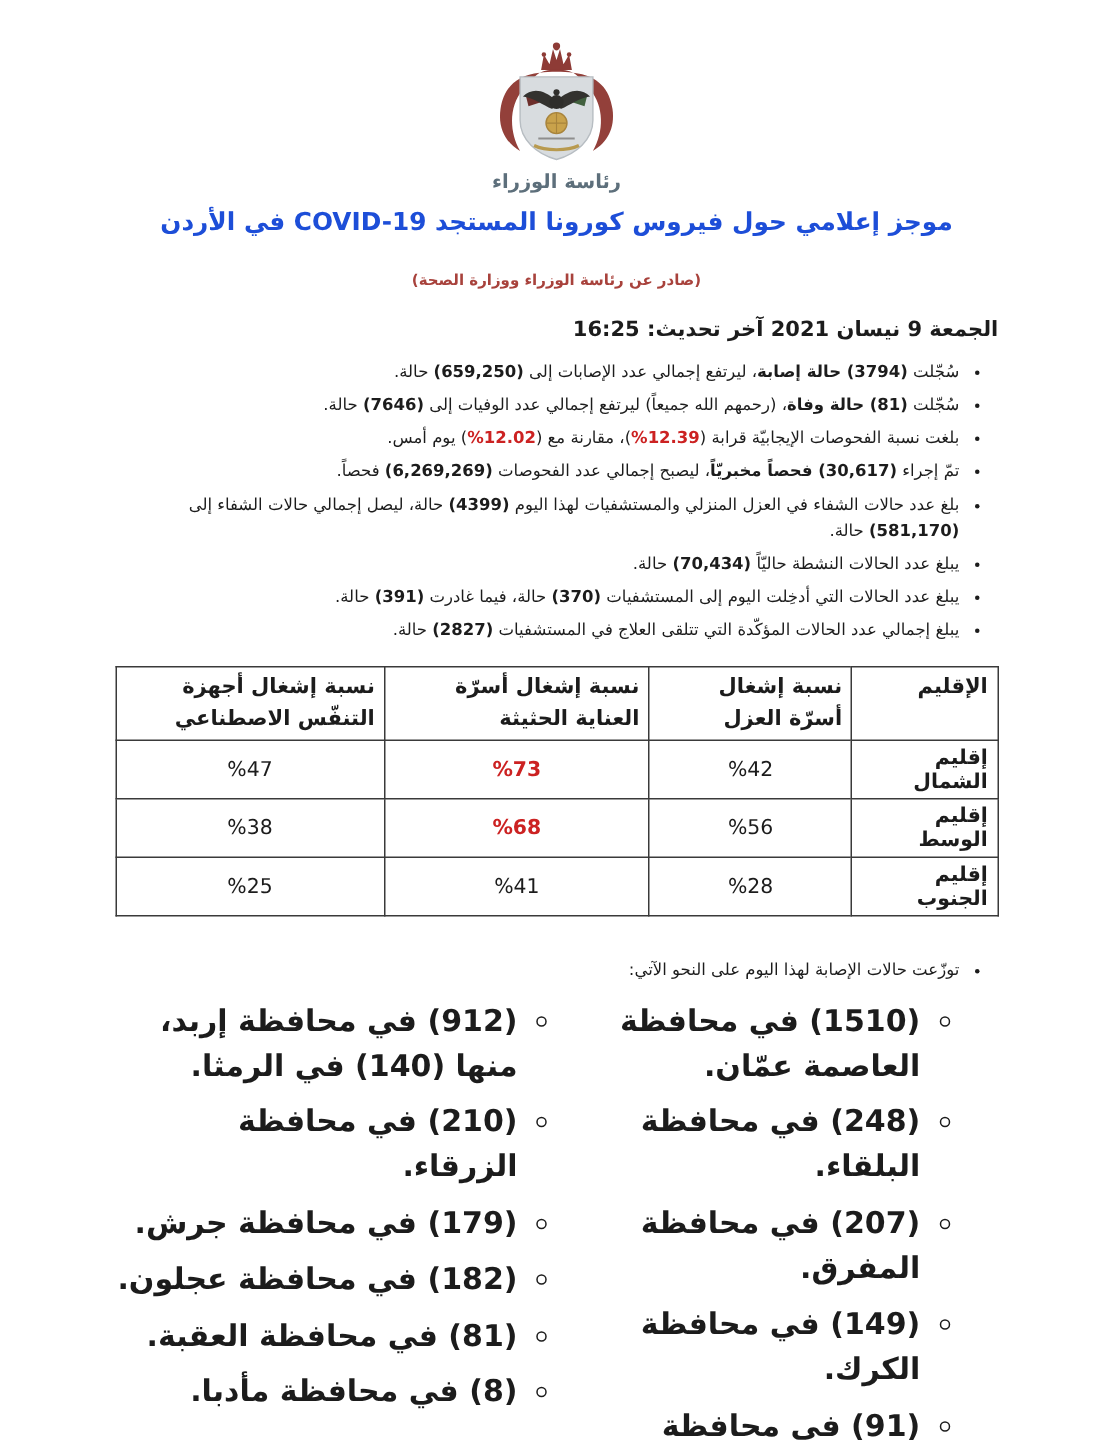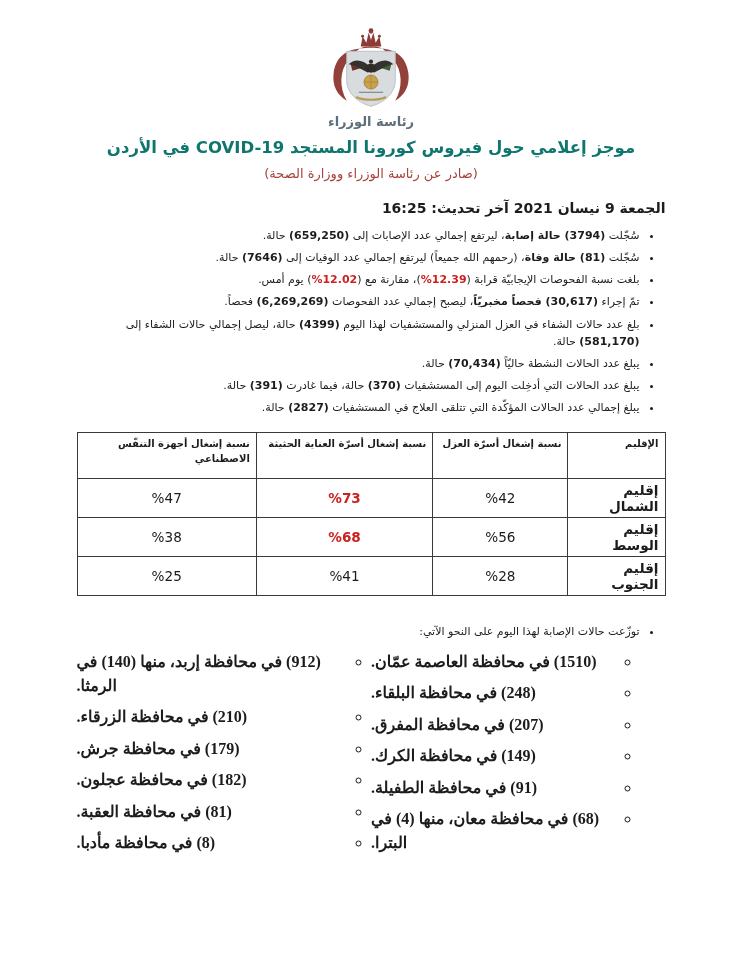--- a/index.html
+++ b/index.html
@@ -17,24 +17,24 @@
     padding:26px 30px 0 30px;overflow:hidden;direction:rtl;
   }
   
   .doc-header{text-align:center;}
   .crest{display:inline-block;}
   .calligraphy{
     font-size:13px;font-weight:bold;color:var(--caption);
     margin-top:-2px;letter-spacing:.5px;
   }
   .doc-title{
-    font-size:16.5px;font-weight:bold;margin:9px 0 0 0;color:#0f766e;
+    font-size:16.5px;font-weight:bold;margin:9px 0 0 0;color:#1d4ed8;
   }
   .doc-subtitle{
-    font-size:13px;font-weight:normal;color:var(--subtitle-red);margin-top:9px;
+    font-size:10px;font-weight:bold;color:var(--subtitle-red);margin-top:25px;
   }
   .dateline{
     text-align:right;font-weight:bold;font-size:14px;margin-top:19px;
   }
   .section-heading{
     text-align:right;font-weight:bold;font-size:14.5px;margin-top:13px;
     text-decoration:underline;text-underline-offset:3px;
   }
   
   ul.stats, ul.single-bullet{
@@ -46,38 +46,37 @@
   .bold{font-weight:bold;}
   .red{color:var(--red);font-weight:bold;}
   
   table.capacity{
     width:100%;border-collapse:collapse;margin-top:16px;table-layout:fixed;
   }
   table.capacity th, table.capacity td{
     border:1px solid var(--border);padding:3px 6px;
   }
   table.capacity th{
-    font-size:10px;font-weight:bold;text-align:right;vertical-align:top;
+    font-size:14px;font-weight:bold;text-align:right;vertical-align:top;
     height:46px;line-height:1.5;margin-left:22px;
   }
   table.capacity td{
     font-size:13.6px;text-align:center;height:25px;
   }
   table.capacity td.region{text-align:right;font-weight:bold;}
   .ltr{direction:ltr;unicode-bidi:isolate;}
   
   .dist-wrap{display:flex;margin-top:9px;}
   .dist-col{flex:1;min-width:0;}
   ul.dist{list-style:circle;margin:0;padding:0;}
   ul.dist.col-right{padding-right:52px;}
   ul.dist.col-left{padding-right:26px;}
   ul.dist li{
-    font-size:16px;font-weight:bold;line-height:1.5;margin-bottom:7.5px;
-    text-align:left;
-    font-family:Liberation Serif, serif;
+    font-size:20px;font-weight:bold;line-height:1.5;margin-bottom:7.5px;
+    text-align:right;
   }
   .single-bullet.capacity-intro{margin-top:19px;}
   .single-bullet.dist-intro{margin-top:27px;}
   .single-bullet li{font-weight:normal;}
 </style>
 </head>
 <body>
 
 <div class="page">
 

